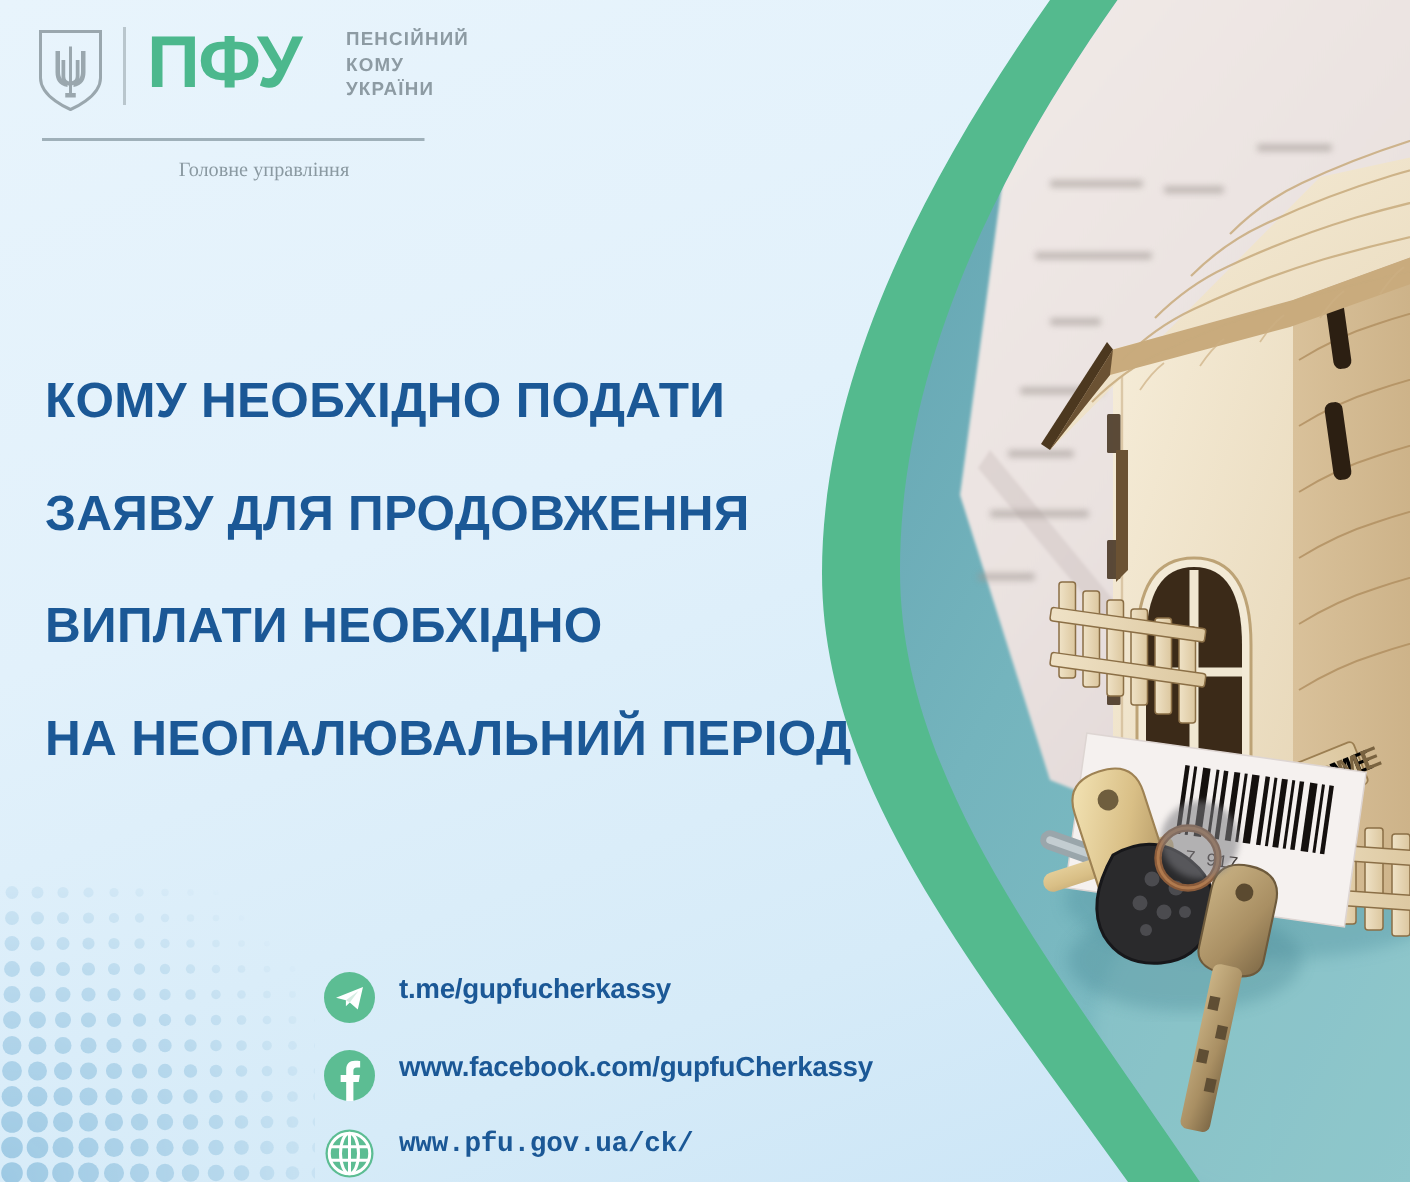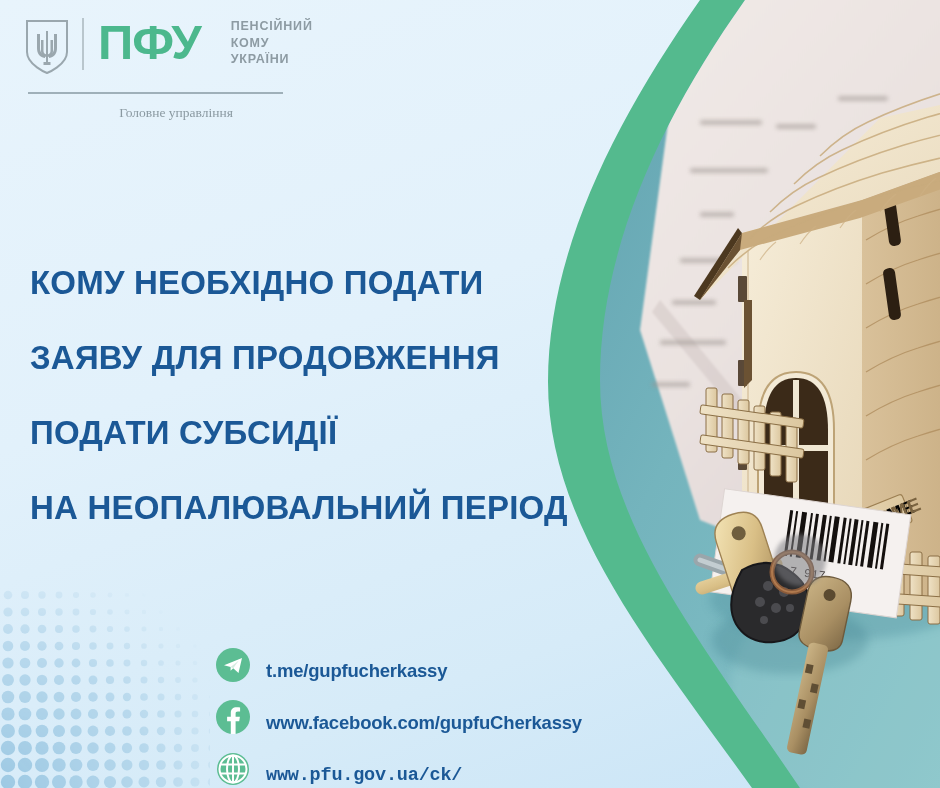--- a/index.html
+++ b/index.html
@@ -28,30 +28,30 @@
   .vrule { width:2px; height:52px; background:#b9c6cd; margin:0 14px 0 12px; flex:none; }
   .pfu { font-size:49px; font-weight:bold; color:#4cb88d; letter-spacing:-1px;
          line-height:1; font-family:"Liberation Sans", sans-serif; }
   .pfu-sub { margin-left:30px; color:#8d9ba3; font-size:12.5px; font-weight:bold;
              line-height:1.32; letter-spacing:.8px; }
   .hr { width:255px; height:1.5px; background:#9fb0b9; margin:16px 0 9px 4px; }
   .office { margin-left:4px; color:#8a99a1; font-size:13.5px; line-height:1.45;
             font-family:"Liberation Serif", serif;text-align:center; }
 
   
-  .headline { position:absolute; left:30px; top:266px; width:560px; }
+  .headline { position:absolute; left:30px; top:250px; width:560px; }
   .headline div {
     color:#1b5896; font-size:33px; font-weight:bold; letter-spacing:.2px;
     line-height:1.0; margin-bottom:42px; white-space:nowrap;
   }
   .headline div:last-child { margin-bottom:12px; }
 
   
   .contacts { position:absolute; left:216px; top:648px; }
-  .crow { display:flex; align-items:flex-end; margin-bottom:18px; }
+  .crow { display:flex; align-items:flex-start; margin-bottom:18px; }
   .crow:last-child { margin-bottom:0;font-family:Liberation Mono, monospace; }
   .cicon { width:34px; height:34px; flex:none; margin-right:16px; }
   .clabel { color:#1b5896; font-size:18.5px; font-weight:bold; letter-spacing:-.2px; }
 </style>
 </head>
 <body>
 
 <div id="poster">
 
   <svg class="dots" viewBox="0 0 210 200">
@@ -500,21 +500,21 @@
     </div>
     <div class="hr"></div>
     <div class="office">
       <div>Головне  управління</div>
     </div>
   </div>
 
   <div class="headline">
     <div>КОМУ НЕОБХІДНО ПОДАТИ</div>
     <div>ЗАЯВУ ДЛЯ ПРОДОВЖЕННЯ</div>
-    <div>ПОДАТИ СУБСИДІЇ</div>
+    <div>ВИПЛАТИ НЕОБХІДНО</div>
     <div>НА НЕОПАЛЮВАЛЬНИЙ ПЕРІОД</div>
   </div>
 
   <div class="contacts">
 
     <div class="crow">
       <svg class="cicon" viewBox="0 0 34 34">
         <circle cx="17" cy="17" r="17" fill="#5cbd93"></circle>
         <path d="M8 17.2 L26 10 L22.5 25 L17.2 20.3 L14.6 22.8 L14.6 18.9 Z" fill="#ffffff"></path>
         <path d="M14.6 18.9 L22.9 12.6 L17.2 20.3 Z" fill="#d6ece2"></path>

